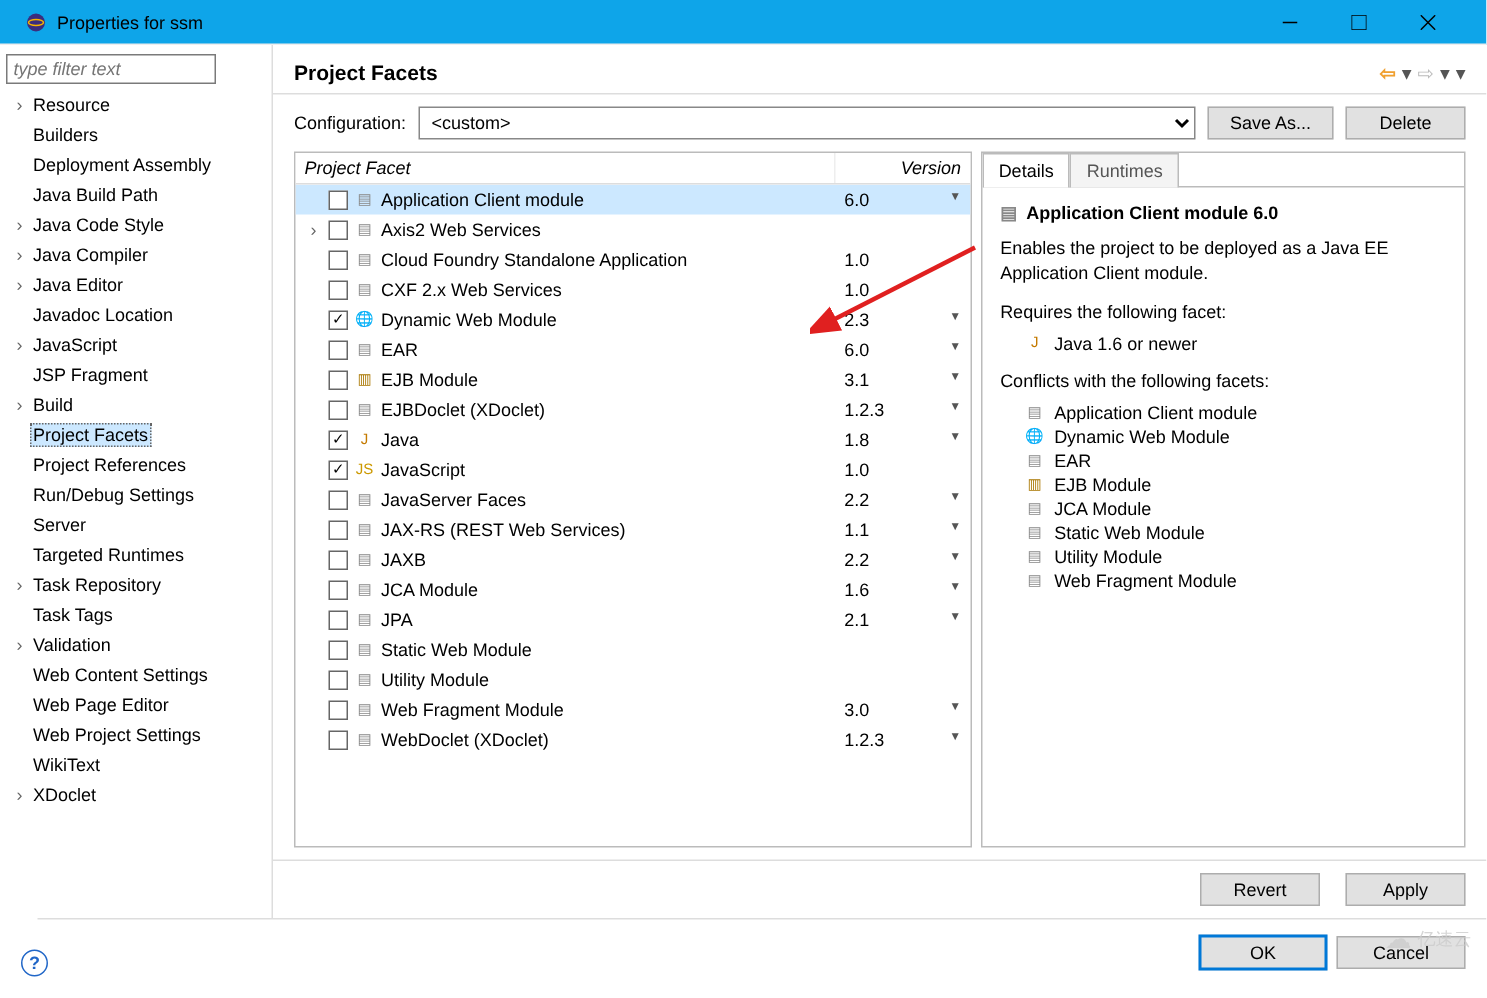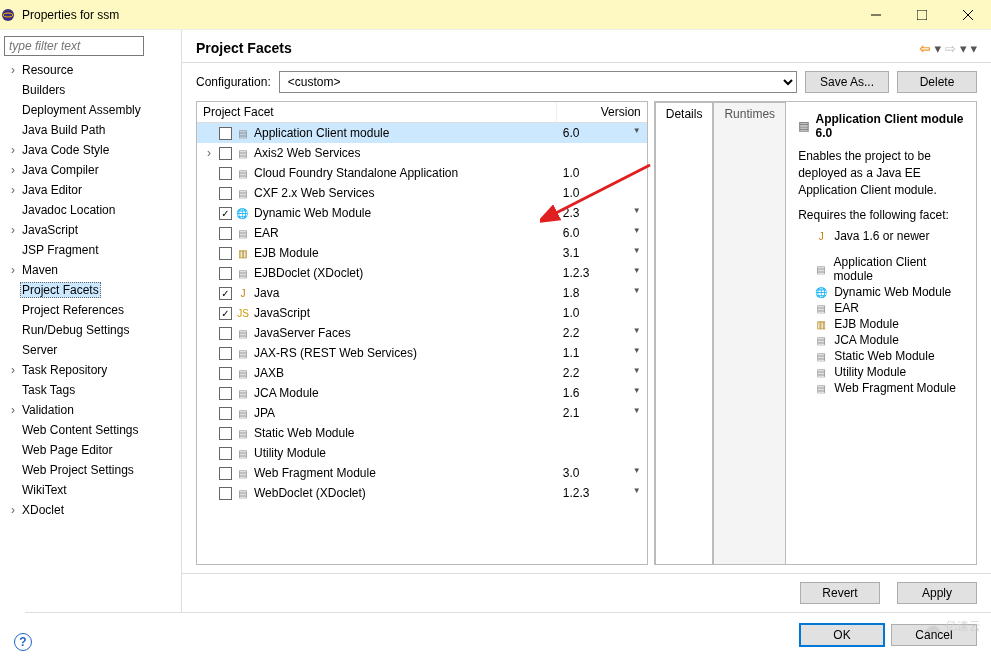--- a/index.html
+++ b/index.html
@@ -1,19 +1,19 @@
 <!DOCTYPE html>
 <html><head>
 <meta charset="utf-8">
 <style>
 * { box-sizing: border-box; margin: 0; padding: 0; font-family: "Segoe UI", Tahoma, sans-serif; font-size: 12px; }
 body { background: #fff; width: 991px; height: 665px; overflow: hidden; position: relative; }
 
 
-.titlebar { height: 30px; display: flex; align-items: center; padding: 0 0; background: #fef9c3; border-bottom: 1px solid #eee; }
+.titlebar { height: 30px; display: flex; align-items: center; padding: 0 16px; background: #0ea5e9; border-bottom: 1px solid #eee; }
 .titlebar .eclipse-icon { width: 16px; height: 16px; margin-right: 6px; }
 .titlebar .title { flex: 1; color: #000; font-size: 12px; }
 .titlebar .winbtn { width: 46px; height: 30px; display: flex; align-items: center; justify-content: center; color: #000; }
 
 
 .content { display: flex; height: 582px; }
 .sidebar { width: 182px; border-right: 1px solid #ddd; padding: 4px 0; }
 .filter-input { width: 140px; margin: 2px 4px 4px 4px; padding: 2px 4px; border: 1px solid #7a7a7a; color: #777; font-style: italic; }
 .tree { overflow: auto; }
 .tree-item { display: flex; align-items: center; height: 20px; padding-left: 6px; cursor: default; }
@@ -31,25 +31,25 @@
 .arr.d { color: #bbb; }
 
 .config-row { display: flex; align-items: center; padding: 8px 14px; gap: 8px; }
 .config-row select { flex: 1; border: 1px solid #888; padding: 2px 4px; background: #fff; }
 .btn { min-width: 80px; padding: 3px 14px; border: 1px solid #adadad; background: #e1e1e1; text-align: center; cursor: default; }
 .btn.primary { border: 2px solid #0078d7; background: #e1e1e1; }
 
 .panels { display: flex; gap: 6px; padding: 0 14px 8px 14px; flex: 1; min-height: 0; }
 .panel { border: 1px solid #bbb; background: #fff; overflow: auto; }
 .facets-panel { flex: 1.4; }
-.details-panel { flex: 1; display: flex; flex-direction: row; }
+.details-panel { flex: 1; display: flex; flex-direction: column; }
 
 
 .ftable { width: 100%; }
-.ftable .hdr { display: flex; border-bottom: 1px solid #ddd; background: #fff; font-weight: 400; position: sticky; top: 0; }
+.ftable .hdr { display: flex; border-bottom: 1px solid #ddd; background: #fff; font-weight: 400; position: sticky; top: 0; font-style: italic; }
 .ftable .col1 { flex: 1; padding: 3px 6px; border-right: 1px solid #eee; }
 .ftable .col2 { width: 90px; padding: 3px 6px; display: flex; align-items: center; justify-content: flex-end; }
 .frow { display: flex; align-items: center; height: 20px; }
 .frow.sel { background: #cce8ff; }
 .frow .c1 { flex: 1; display: flex; align-items: center; padding-left: 6px; gap: 4px; }
 .frow .tw { width: 12px; color: #666; text-align: center; }
 .frow .cb { width: 13px; height: 13px; border: 1px solid #666; display: inline-flex; align-items: center; justify-content: center; font-size: 10px; background: #fff; }
 .frow .ficon { width: 14px; height: 14px; display: flex; align-items: center; justify-content: center; font-size: 10px; }
 .frow .c2 { width: 90px; padding: 0 6px; display: flex; justify-content: space-between; }
 .frow .dd { color: #555; font-size: 8px; }
@@ -155,37 +155,41 @@
         <div class="tree-item">
           <span class="twist ">›</span>
           <span class="label">JavaScript</span>
         </div>
         <div class="tree-item">
           <span class="twist none">›</span>
           <span class="label">JSP Fragment</span>
         </div>
         <div class="tree-item">
           <span class="twist ">›</span>
-          <span class="label">Maven</span>
+          <span class="label">Build</span>
         </div>
         <div class="tree-item selected">
           <span class="twist none">›</span>
           <span class="label">Project Facets</span>
         </div>
         <div class="tree-item">
           <span class="twist none">›</span>
           <span class="label">Project References</span>
         </div>
         <div class="tree-item">
           <span class="twist none">›</span>
           <span class="label">Run/Debug Settings</span>
         </div>
         <div class="tree-item">
           <span class="twist none">›</span>
           <span class="label">Server</span>
+        </div>
+        <div class="tree-item">
+          <span class="twist none">›</span>
+          <span class="label">Targeted Runtimes</span>
         </div>
         <div class="tree-item">
           <span class="twist ">›</span>
           <span class="label">Task Repository</span>
         </div>
         <div class="tree-item">
           <span class="twist none">›</span>
           <span class="label">Task Tags</span>
         </div>
         <div class="tree-item">
@@ -491,20 +495,21 @@
           <div class="sect">
             <div class="sect-title">Requires the following facet:</div>
             <div id="req-list">
                 <div class="li">
                   <span class="licon ic-java">J</span>
                   <span>Java 1.6 or newer</span>
                 </div>
               </div>
           </div>
           <div class="sect">
+            <div class="sect-title">Conflicts with the following facets:</div>
             <div id="conf-list">
                 <div class="li">
                   <span class="licon ic-page">▤</span>
                   <span>Application Client module</span>
                 </div>
                 <div class="li">
                   <span class="licon ic-web">🌐</span>
                   <span>Dynamic Web Module</span>
                 </div>
                 <div class="li">

